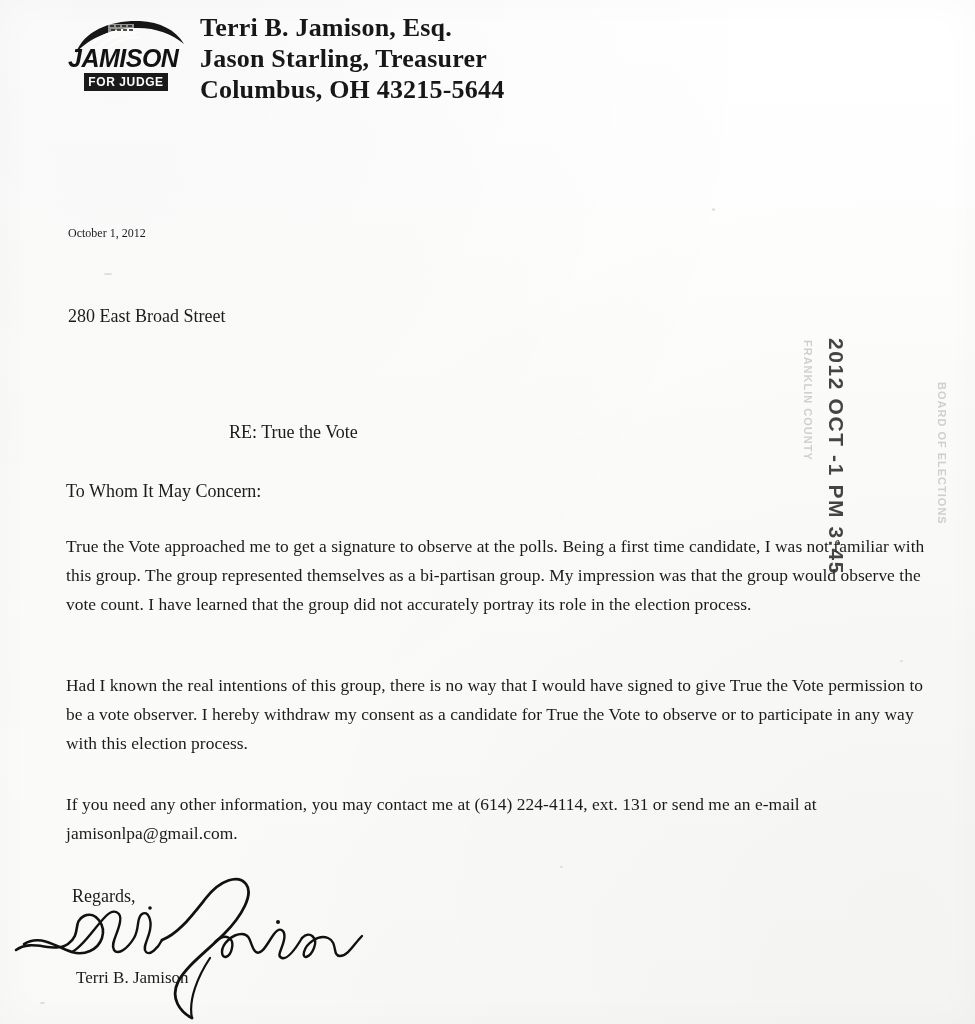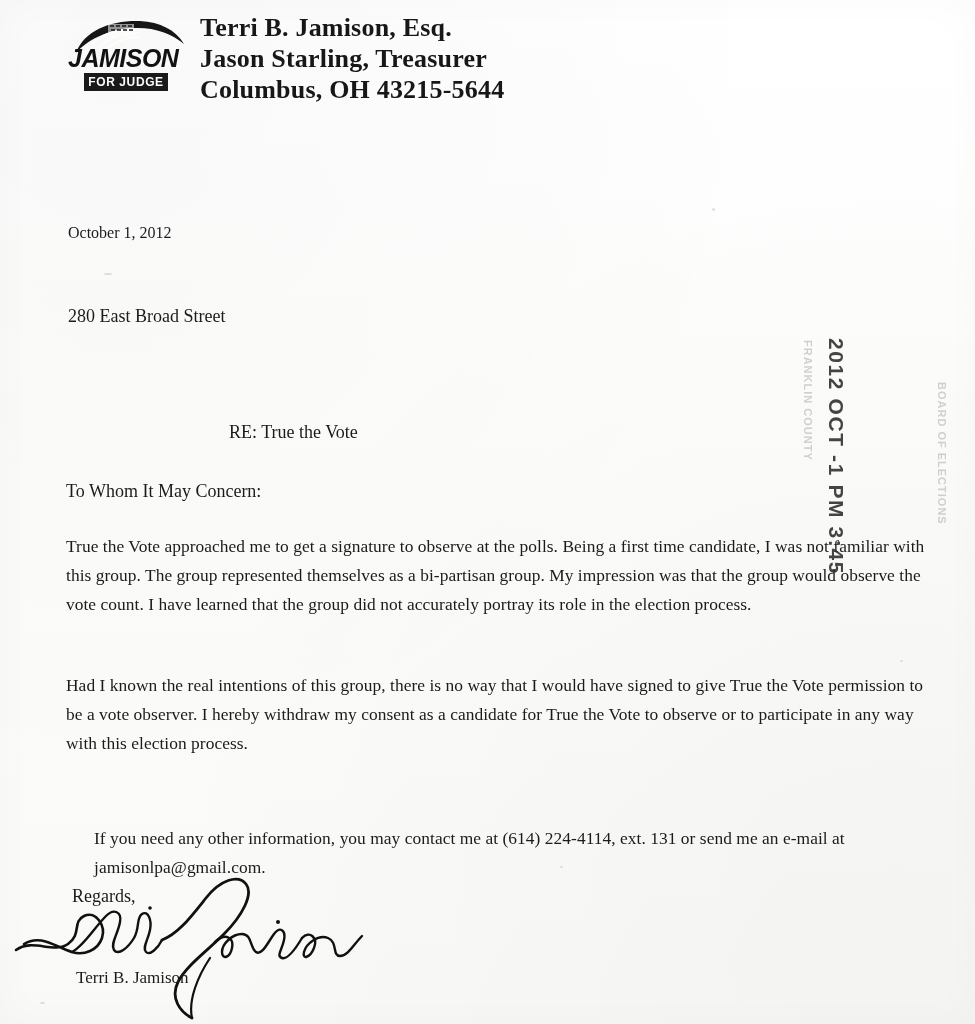--- a/index.html
+++ b/index.html
@@ -92,21 +92,21 @@
     letter-spacing: 0.2px;
     color: #171717;
     white-space: nowrap;
   }
 
   
   .date {
     position: absolute;
     left: 68px;
     top: 221px;
-    font-size: 16px;
+    font-size: 12px;
     line-height: 24px;
     white-space: nowrap;
   }
 
   .recipient {
     position: absolute;
     left: 68px;
     top: 303px;
     font-size: 18px;
     line-height: 27px;
@@ -136,21 +136,21 @@
     position: absolute;
     left: 66px;
     width: 872px;
     font-size: 17.4px;
     line-height: 29px;
     text-align: left;
     letter-spacing: 0.05px;
   }
   .para-1 { top: 532px; }
   .para-2 { top: 671px; }
-  .para-3 { top: 824px; margin-left: 28px; }
+  .para-3 { top: 790px; }
 
   .closing {
     position: absolute;
     left: 72px;
     top: 884px;
     font-size: 18px;
     line-height: 24px;
     white-space: nowrap;
   }
 

